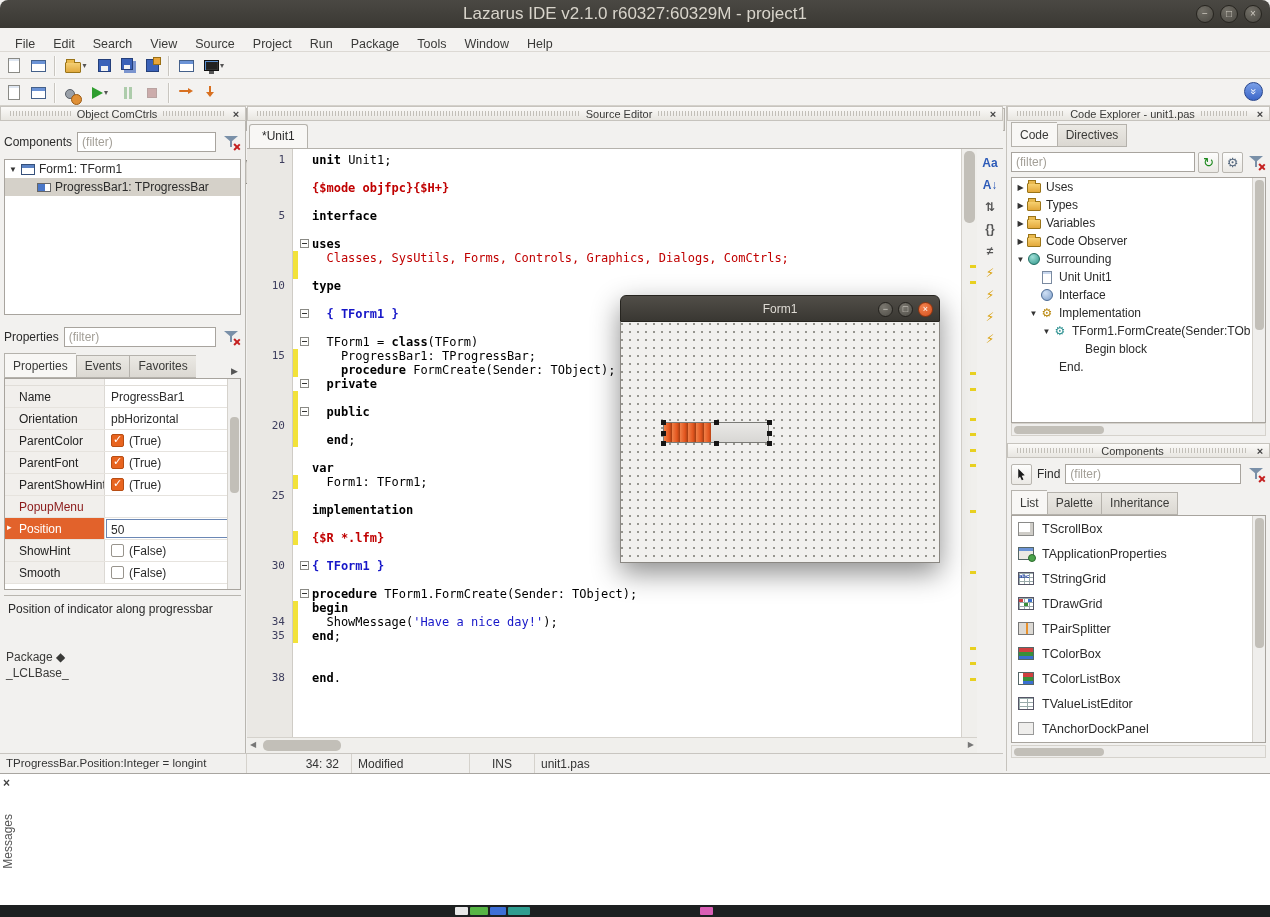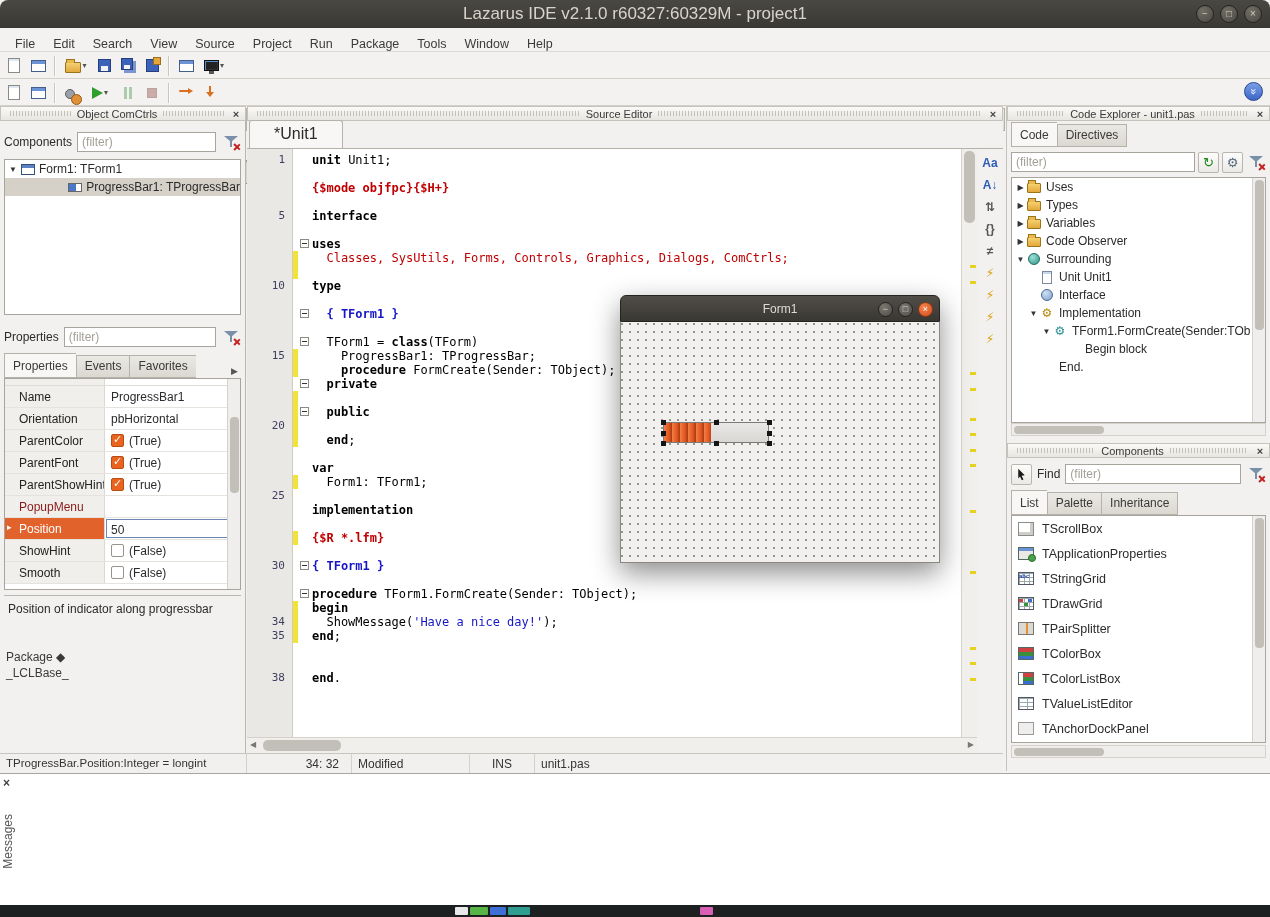--- a/index.html
+++ b/index.html
@@ -152,21 +152,21 @@
   .gscroll { position:absolute; right:0; top:0; bottom:0; width:13px; background:#efeeec; border-left:1px solid #d5d2cc; }
   .gthumb { position:absolute; left:2px; width:9px; border-radius:4px; background:#c2bfb8; }
 
   #oi-desc { position:absolute; left:4px; right:4px; top:474px; height:50px; border-top:1px solid #b9b6b0; padding:6px 4px; font-size:12px; color:#2b2b2b; }
   #oi-pkg { position:absolute; left:6px; top:528px; font-size:12px; color:#3a3a38; line-height:16px; }
 
   
   #se-header { left:247px; top:106px; width:756px; }
   #se-body { position:absolute; left:247px; top:121px; width:756px; height:632px; background:#f2f1ef; }
   .tabbar { position:absolute; left:0; top:0; right:0; height:28px; border-bottom:1px solid #b5b2ac; display:flex; align-items:flex-end; padding-left:2px; }
-  .edtab { padding:4px 24px 5px; background:#f8f7f5; border:1px solid #b5b2ac; border-bottom:none; font-size:16px; border-radius:3px 3px 0 0; }
+  .edtab { padding:4px 12px 5px; background:#f8f7f5; border:1px solid #b5b2ac; border-bottom:none; font-size:12px; border-radius:3px 3px 0 0; }
   #editor-wrap { position:absolute; left:0; top:28px; right:26px; bottom:16px; background:#fff; overflow:hidden; }
   .gutter-bg { position:absolute; left:0; top:0; bottom:0; width:46px; background:#eae8e4; border-right:1px solid #cfccc6; }
   #code-lines { position:absolute; left:0; top:4px; right:16px; }
   .srow { display:flex; height:14px; align-items:stretch; }
   .ln { width:46px; padding-right:8px; text-align:right; font-family:"DejaVu Sans Mono",monospace; font-size:11px; color:#3e3e5e; line-height:14px; }
   .mk { width:5px; } .mk.mod { background:#f2e23a; }
   .fd { width:14px; position:relative; }
   .foldbox { width:9px; height:9px; border:1px solid #8a8a85; background:#fdfdfc; position:absolute; left:2px; top:2px; }
   .foldbox::after { content:""; position:absolute; left:1px; right:1px; top:3px; height:1px; background:#333; }
   .ctext { font-family:"DejaVu Sans Mono",monospace; font-size:12px; line-height:14px; white-space:pre; }
@@ -433,21 +433,21 @@
       <div class="funnel-btn">
           <span class="xred"></span>
         </div>
     </div>
     <div id="oi-tree">
         <div class="otr" style="padding-left: 4px;">
           <span class="exp">▼</span>
           <span class="t-form"></span>
           <span>Form1: TForm1</span>
         </div>
-        <div class="otr sel" style="padding-left: 34px; justify-content: flex-end;">
+        <div class="otr sel" style="padding-left: 20px;">
           <span class="exp"></span>
           <span class="t-pbar"></span>
           <span>ProgressBar1: TProgressBar</span>
         </div>
       </div>
     <div class="label-row" id="oi-props-row">
       <span>Properties</span>
       <input class="flt-input" placeholder="(filter)" style="">
       <div class="funnel-btn">
           <span class="xred"></span>

